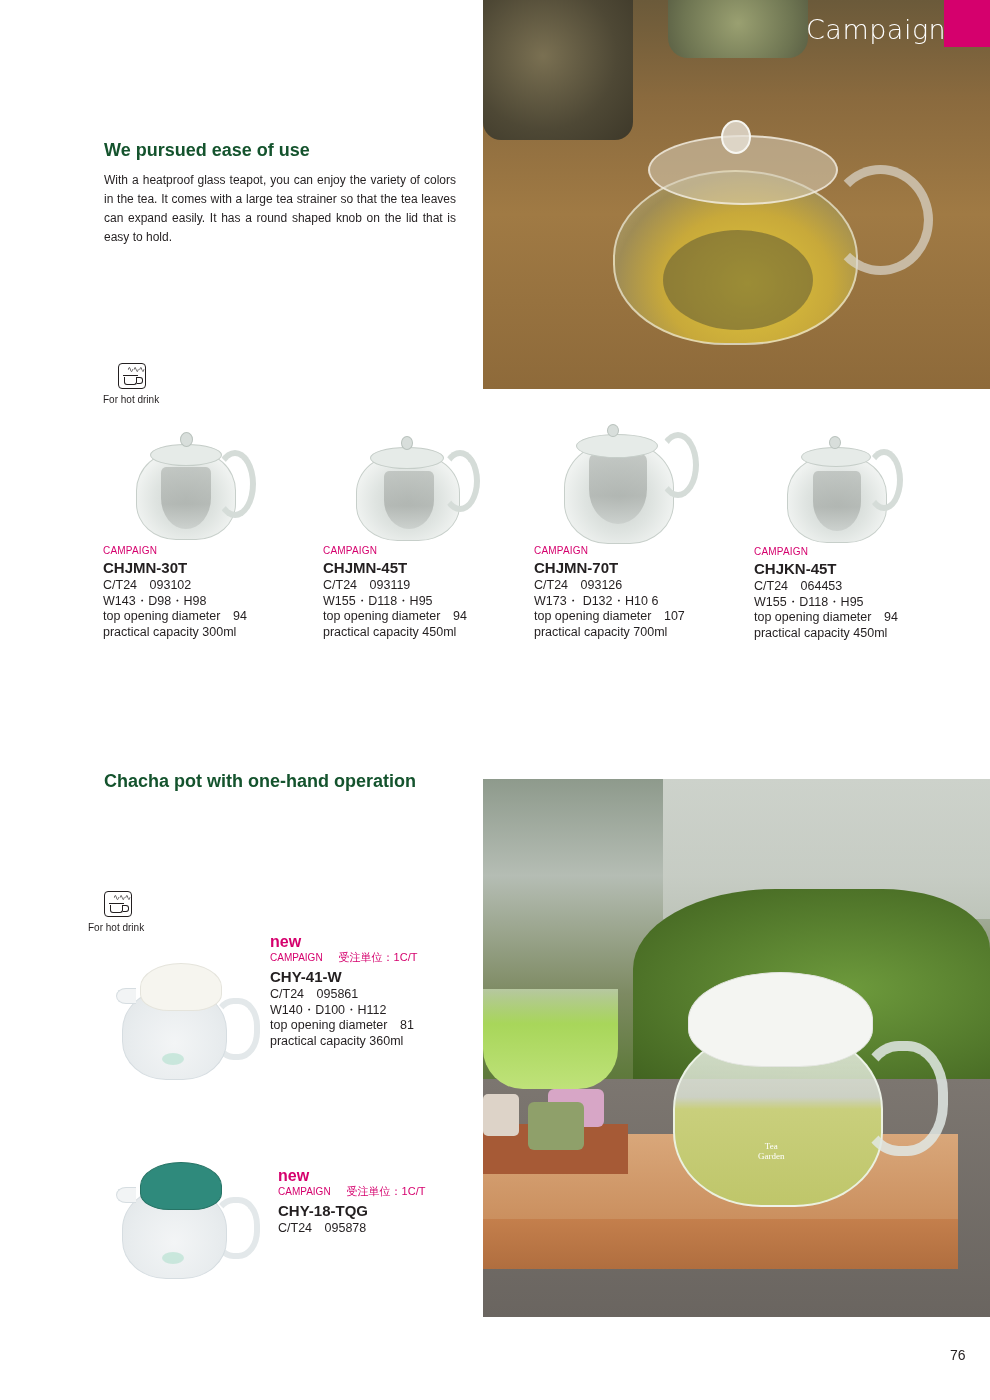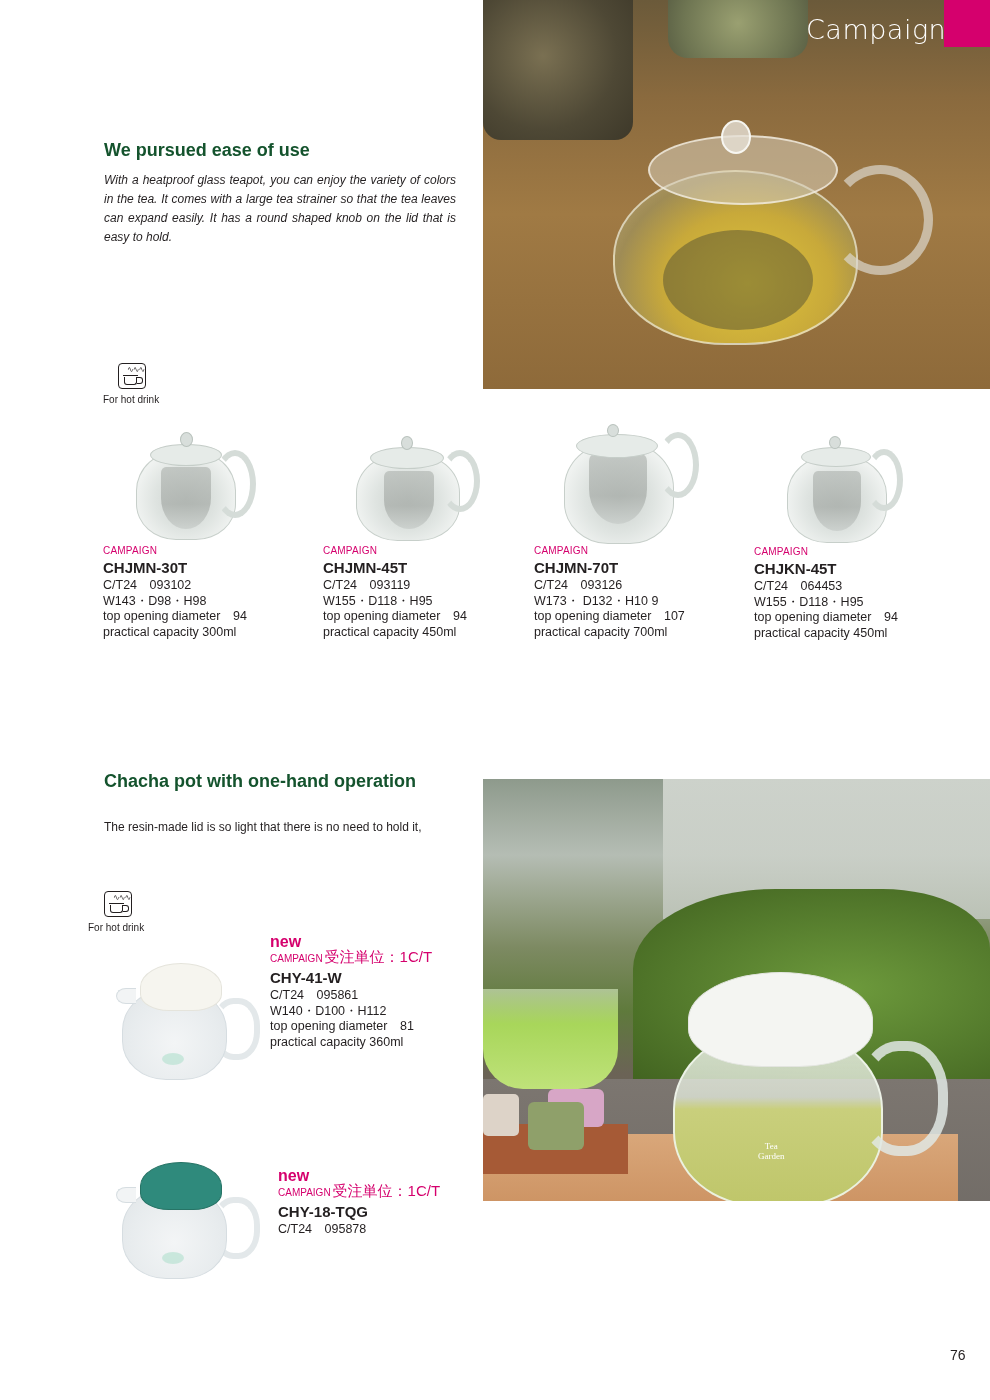--- a/index.html
+++ b/index.html
@@ -28,21 +28,21 @@
   .hero1 .strainer { position:absolute; left:180px; top:230px; width:150px; height:100px; border-radius:50%;
            background: rgba(70,70,50,0.45); }
   .campaign-label { left:806px; top:14px; color:#ffffff; font-size:27px; font-weight:300;
            font-family:"DejaVu Sans", sans-serif; letter-spacing:0.5px; }
   .campaign-tab { left:944px; top:0; width:46px; height:47px; background:#d5006d; }
 
   
   .h2 { font-family:"Liberation Sans", sans-serif; font-weight:bold; font-size:18px; color:#14532d; }
   .para { font-family:"Liberation Sans", sans-serif; font-size:12px; line-height:19px; color:#231f20; }
   .sec1-title { left:104px; top:140px; }
-  .sec1-body { left:104px; top:171px; width:352px; text-align:justify;font-style:italic; }
+  .sec1-body { left:104px; top:171px; width:352px; text-align:justify; }
   .sec2-title { left:104px; top:771px; }
   .sec2-body { left:104px; top:818px; width:340px; }
 
   .hot-icon { width:28px; height:26px; border:1.6px solid #231f20; border-radius:4px; position:absolute; }
   .hot-icon .cup { position:absolute; left:5px; top:13px; width:13px; height:8px; border:1.6px solid #231f20; border-top:none; border-radius:0 0 3px 3px; }
   .hot-icon .cup::before { content:""; position:absolute; left:-2px; top:-2px; width:15px; height:0; border-top:1.6px solid #231f20; }
   .hot-icon .cup::after { content:""; position:absolute; left:12px; top:0px; width:5px; height:5px; border:1.6px solid #231f20; border-left:none; border-radius:0 3px 3px 0; }
   .hot-icon .steam { position:absolute; left:8px; top:2px; font-size:8px; line-height:8px; color:#231f20; letter-spacing:-1px; }
   .hot-label { font-family:"Liberation Sans", sans-serif; font-size:10px; color:#231f20; position:absolute; }
 
@@ -55,24 +55,24 @@
   .glasspot .knobg { position:absolute; border-radius:50%; background:#d8dedb; border:1.5px solid #b9c2bd; }
   .glasspot .handleg { position:absolute; border-radius:50%; border:6px solid #d5dcd8; border-left-color:transparent; }
 
   
   .spec { position:absolute; font-family:"Liberation Sans", sans-serif; color:#231f20; }
   .spec .tag { color:#d5006d; font-size:10px; letter-spacing:0.2px; }
   .spec .code { font-weight:bold; font-size:15px; margin-top:2px; line-height:20px; }
   .spec .line { font-size:12.5px; line-height:15.5px; }
   .spec .new { color:#d5006d; font-weight:bold; font-size:16px; line-height:16px; }
   .spec .tagline { color:#d5006d; font-size:10px; line-height:14px; }
-  .spec .tagline .jp { font-size:15px; margin-left:2px; }
-
-  
-  .hero2 { left:483px; top:779px; width:507px; height:422px; overflow:hidden;
+  .spec .tagline .jp { font-size:11px; margin-left:16px; }
+
+  
+  .hero2 { left:483px; top:779px; width:507px; height:538px; overflow:hidden;
            background: linear-gradient(180deg, #8e9a8c 0%, #b5bdb4 18%, #7d8a62 40%, #5f7a3c 55%, #6b6356 70%, #6d6863 100%); }
   .hero2 .wall { position:absolute; left:180px; top:0; width:327px; height:140px; background: linear-gradient(180deg,#d8dcd6,#c3c9c0); opacity:0.85; }
   .hero2 .hedge { position:absolute; left:150px; top:110px; width:357px; height:200px; background: radial-gradient(ellipse at 60% 50%, #6d9a3c 0%, #52782b 60%, #40611f 100%); border-radius:40% 30% 0 0; }
   .hero2 .table { position:absolute; left:0; top:300px; width:507px; height:238px; background: linear-gradient(180deg,#7c7670 0%,#6a6560 100%); }
   .hero2 .board { position:absolute; left:0; top:355px; width:475px; height:135px; background: linear-gradient(180deg,#d9a77a 0%, #c98d5c 70%, #b97b4c 100%); }
   .hero2 .board-front { position:absolute; left:0; top:440px; width:475px; height:50px; background: linear-gradient(180deg,#c47f4c,#b06e3f); }
   .hero2 .tray { position:absolute; left:0; top:345px; width:145px; height:50px; background:#a65a36; }
   .hero2 .glass { position:absolute; left:0; top:210px; width:135px; height:100px; border-radius:0 0 40px 40px; background: linear-gradient(180deg, rgba(220,240,200,0.6) 0%, #a8d65a 35%, #bfe27a 100%); }
   .hero2 .sweet1 { position:absolute; left:0; top:315px; width:36px; height:42px; background:#ddd3c8; border-radius:5px; }
   .hero2 .sweet2 { position:absolute; left:45px; top:323px; width:56px; height:48px; background:#8fa06a; border-radius:6px; }
@@ -160,36 +160,35 @@
   <div class="code">CHJMN-45T</div>
   <div class="line">C/T24 093119</div>
   <div class="line">W155・D118・H95</div>
   <div class="line">top opening diameter 94</div>
   <div class="line">practical capacity 450ml</div>
 </div>
 <div class="spec" style="left:534px; top:545px;">
   <div class="tag">CAMPAIGN</div>
   <div class="code">CHJMN-70T</div>
   <div class="line">C/T24 093126</div>
-  <div class="line">W173・ D132・H10 9</div>
+  <div class="line">W173・ D132・H10 6</div>
   <div class="line">top opening diameter 107</div>
   <div class="line">practical capacity 700ml</div>
 </div>
 <div class="spec" style="left:754px; top:546px;">
   <div class="tag">CAMPAIGN</div>
   <div class="code">CHJKN-45T</div>
   <div class="line">C/T24 064453</div>
   <div class="line">W155・D118・H95</div>
   <div class="line">top opening diameter 94</div>
   <div class="line">practical capacity 450ml</div>
 </div>
 
 <div class="abs h2 sec2-title">Chacha pot with one-hand operation</div>
 <div class="abs para sec2-body">
-  <div>The resin-made lid is so light that there is no need to hold it,</div>
 </div>
 
 <div class="hot-icon" style="left:104px; top:891px;">
   <span class="steam">∿∿∿</span>
   <span class="cup"></span>
 </div>
 <div class="hot-label" style="left:88px; top:922px;">For hot drink</div>
 
 <div class="abs hero2">
   <div class="wall"></div>

